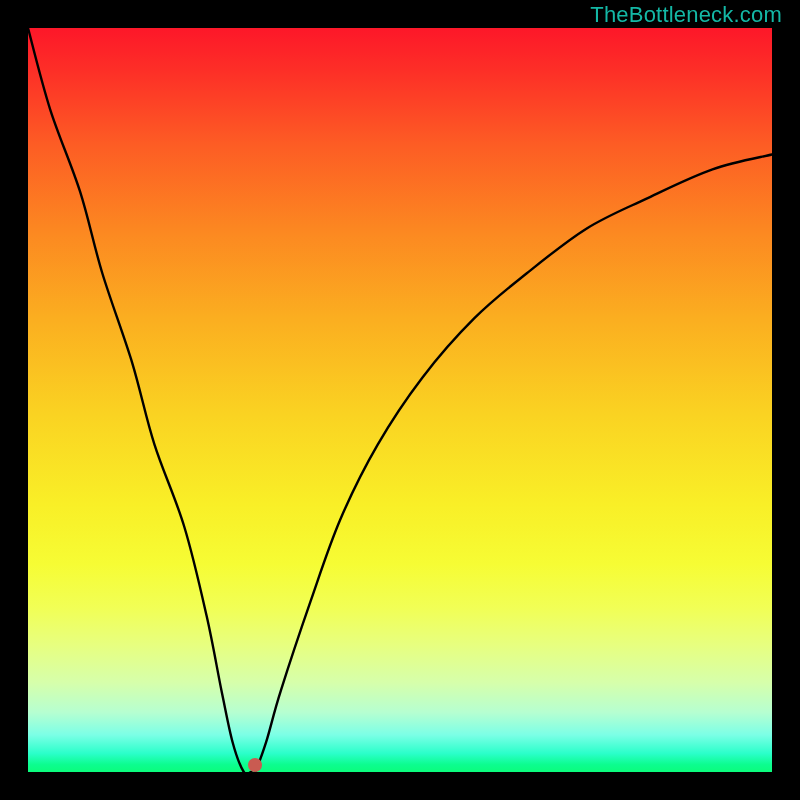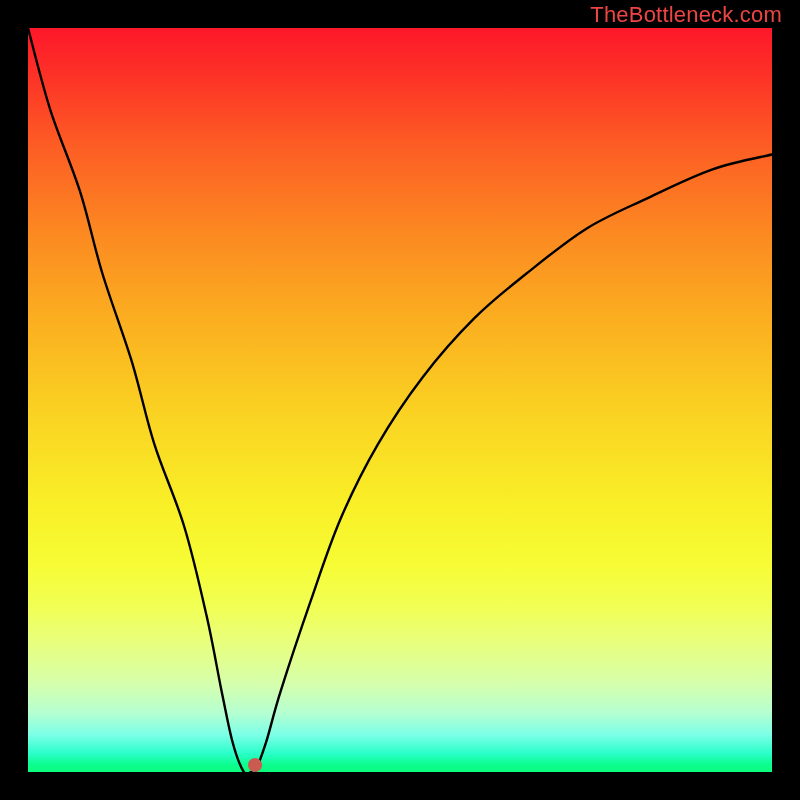--- a/index.html
+++ b/index.html
@@ -14,21 +14,21 @@
   .frame {
     position: relative;
     width: 800px;
     height: 800px;
     background: #000;
   }
   .watermark {
     position: absolute;
     top: 2px;
     right: 18px;
-    color: #ef4444;
+    color: #14b8a6;
     font-size: 22px;
     font-weight: 400;
     letter-spacing: 0.2px;
     user-select: none;
   }
   .plot {
     position: absolute;
     left: 28px;
     top: 28px;
     width: 744px;

